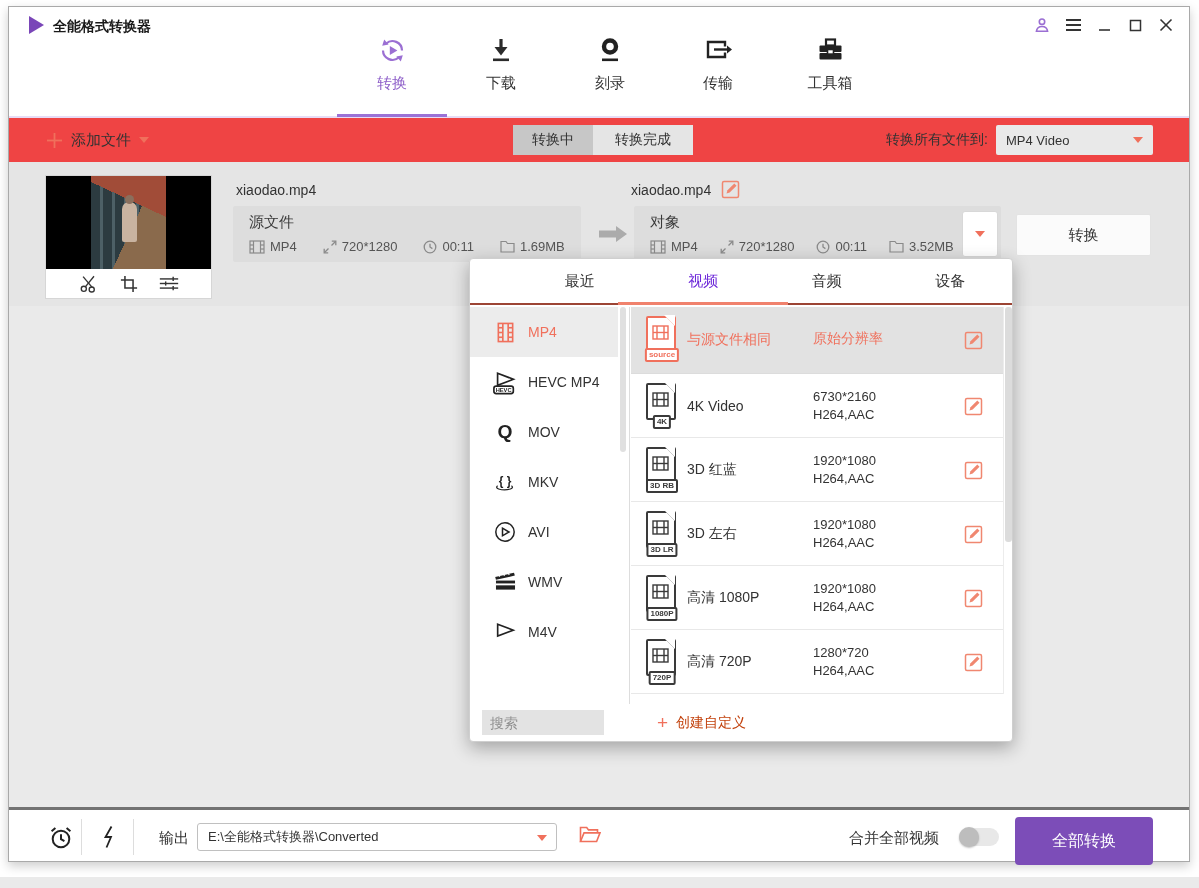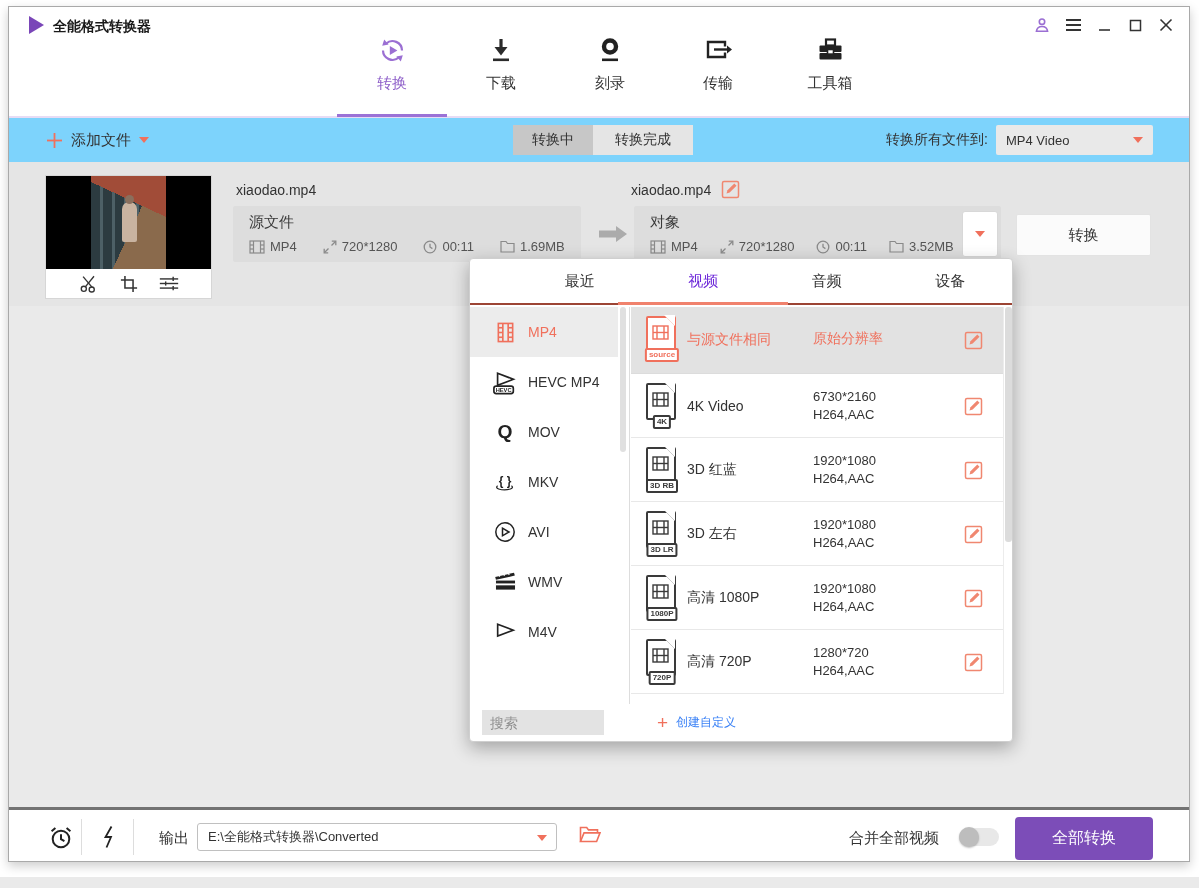--- a/index.html
+++ b/index.html
@@ -13,21 +13,21 @@
   .win-controls{right:12px;top:8px;display:flex;gap:9px;align-items:center;}
   .win-btn{width:22px;height:20px;display:flex;align-items:center;justify-content:center;cursor:default;}
   
   .nav-tab{top:30px;width:90px;margin-left:-45px;text-align:center;cursor:default;}
   .nav-icon{display:inline-block;width:27px;height:27px;}
   .nav-label{display:block;margin-top:6px;font-size:15px;color:#333;}
   .nav-tab.active .nav-label{color:#8e5fc9;}
   .nav-underline{left:328px;top:107px;width:110px;height:3px;background:#9b72d6;z-index:2;}
   .nav-baseline{left:0;top:109px;width:1180px;height:2px;background:#e7dcf5;}
   
-  .toolbar{left:0;top:111px;width:1180px;height:45px;background:#7dd3fc;border-bottom:1px solid #dcdcdc;box-sizing:border-box;}
+  .toolbar{left:0;top:111px;width:1180px;height:45px;background:#ef4444;border-bottom:1px solid #dcdcdc;box-sizing:border-box;}
   .tb-group{position:absolute;top:0;height:44px;display:flex;align-items:center;gap:8px;}
   .tb-label{font-size:15px;color:#333;}
   .caret{width:0;height:0;border-left:5px solid transparent;border-right:5px solid transparent;border-top:6px solid #f0705c;}
   .filter-tabs{position:absolute;left:504px;top:7px;display:flex;}
   .filter-tab{height:30px;display:flex;align-items:center;justify-content:center;font-size:14px;color:#333;cursor:default;}
   .filter-tab.active{background:#c7c7c7;}
   .filter-tab:not(.active){background:#e5e5e5;}
   .convert-to-label{position:absolute;right:201px;top:13px;font-size:14px;color:#333;}
   .format-select{position:absolute;left:987px;top:7px;width:157px;height:30px;background:#e9e9e9;border-radius:2px;display:flex;align-items:center;box-sizing:border-box;padding:0 10px;cursor:default;}
   .format-select span.val{flex:1;font-size:13px;color:#333;}
@@ -66,21 +66,21 @@
   .bb-ico{position:absolute;top:15px;display:flex;color:#222;}
   .bb-div{position:absolute;top:9px;width:1px;height:36px;background:#ddd;}
   .out-label{position:absolute;left:150px;top:19px;font-size:15px;color:#333;}
   .path-box{position:absolute;left:188px;top:13px;width:360px;height:28px;border:1px solid #c0c0c0;border-radius:3px;background:#fff;box-sizing:border-box;display:flex;align-items:center;padding:0 26px 0 8px;}
   .path-box input{border:none;outline:none;width:100%;font-size:13px;color:#333;font-family:inherit;background:transparent;}
   .path-box .caret{position:absolute;right:9px;top:11px;}
   .folder-open{position:absolute;left:570px;top:16px;color:#f0705c;}
   .merge-label{position:absolute;left:840px;top:19px;font-size:15px;color:#333;}
   .toggle{position:absolute;left:950px;top:18px;width:40px;height:18px;background:#e8e8e8;border-radius:9px;cursor:default;}
   .toggle .knob{position:absolute;left:0;top:-1px;width:20px;height:20px;border-radius:50%;background:#bdbdbd;box-shadow:0 1px 2px rgba(0,0,0,.25);}
-  .convert-all-btn{position:absolute;left:1006px;top:7px;width:138px;height:43px;background:#7c4db8;border-radius:4px;color:#fff;font-size:16px;display:flex;align-items:center;justify-content:center;cursor:default;}
+  .convert-all-btn{position:absolute;left:1006px;top:7px;width:138px;height:48px;background:#7c4db8;border-radius:4px;color:#fff;font-size:16px;display:flex;align-items:center;justify-content:center;cursor:default;}
   
   .popup{left:460px;top:251px;width:544px;height:484px;background:#fff;border:1px solid #cfcfcf;border-radius:4px;box-shadow:0 6px 18px rgba(0,0,0,.30);box-sizing:border-box;z-index:10;}
   .pp-tabs{position:absolute;left:0;top:0;width:100%;height:46px;display:flex;border-bottom:2px solid #9c4434;box-sizing:border-box;padding-left:48px;}
   .pp-tab{flex:1;display:flex;align-items:center;justify-content:center;font-size:15px;color:#333;position:relative;cursor:default;}
   .pp-tab.active{color:#6d28d9;}
   .pp-tab.active:after{content:"";position:absolute;left:50%;margin-left:-85px;bottom:-2px;width:170px;height:3px;background:#f0826d;}
   .fmt-list{position:absolute;left:0;top:48px;width:160px;height:397px;overflow:hidden;border-right:1px solid #ddd;box-sizing:border-box;}
   .fmt-item{width:148px;height:50px;display:flex;align-items:center;cursor:default;}
   .fmt-item .f-ico{width:30px;margin-left:20px;display:flex;justify-content:center;color:#222;}
   .fmt-item .f-label{margin-left:8px;font-size:14px;color:#333;}
@@ -103,21 +103,21 @@
   .preset-row.selected .pr-name{color:#f0705c;}
   .pr-info{position:absolute;left:182px;top:0;height:100%;display:flex;flex-direction:column;justify-content:center;gap:3px;font-size:13px;color:#333;}
   .preset-row.selected .pr-info{color:#f0705c;font-size:14px;align-items:center;}
   .pr-edit{position:absolute;right:20px;top:50%;margin-top:-9px;color:#f08770;cursor:default;}
   .preset-scroll{position:absolute;left:533px;top:48px;width:9px;height:387px;border-left:1px solid #ececec;box-sizing:border-box;}
   .preset-scroll .thumbbar{position:absolute;left:1px;top:0;width:7px;height:235px;background:#dcdcdc;border-radius:3px;}
   .pp-search{position:absolute;left:12px;top:451px;width:122px;height:25px;background:#e3e3e3;border:none;outline:none;font-size:14px;color:#444;padding:0 8px;box-sizing:border-box;font-family:inherit;}
   .pp-search::placeholder{color:#909090;}
   .create-custom{position:absolute;left:187px;top:451px;height:25px;display:flex;align-items:center;gap:8px;cursor:default;}
   .create-custom .plus{color:#f0705c;font-size:19px;line-height:19px;}
-  .create-custom .cc-label{font-size:12px;color:#3b82f6;font-family:Liberation Serif, serif;}
+  .create-custom .cc-label{font-size:14px;color:#c2410c;font-family:Liberation Serif, serif;}
   svg{display:block;}
 </style>
 </head>
 <body>
 
 <div class="stage">
   <div class="desk-strip"></div>
 
   <div class="window">
 

